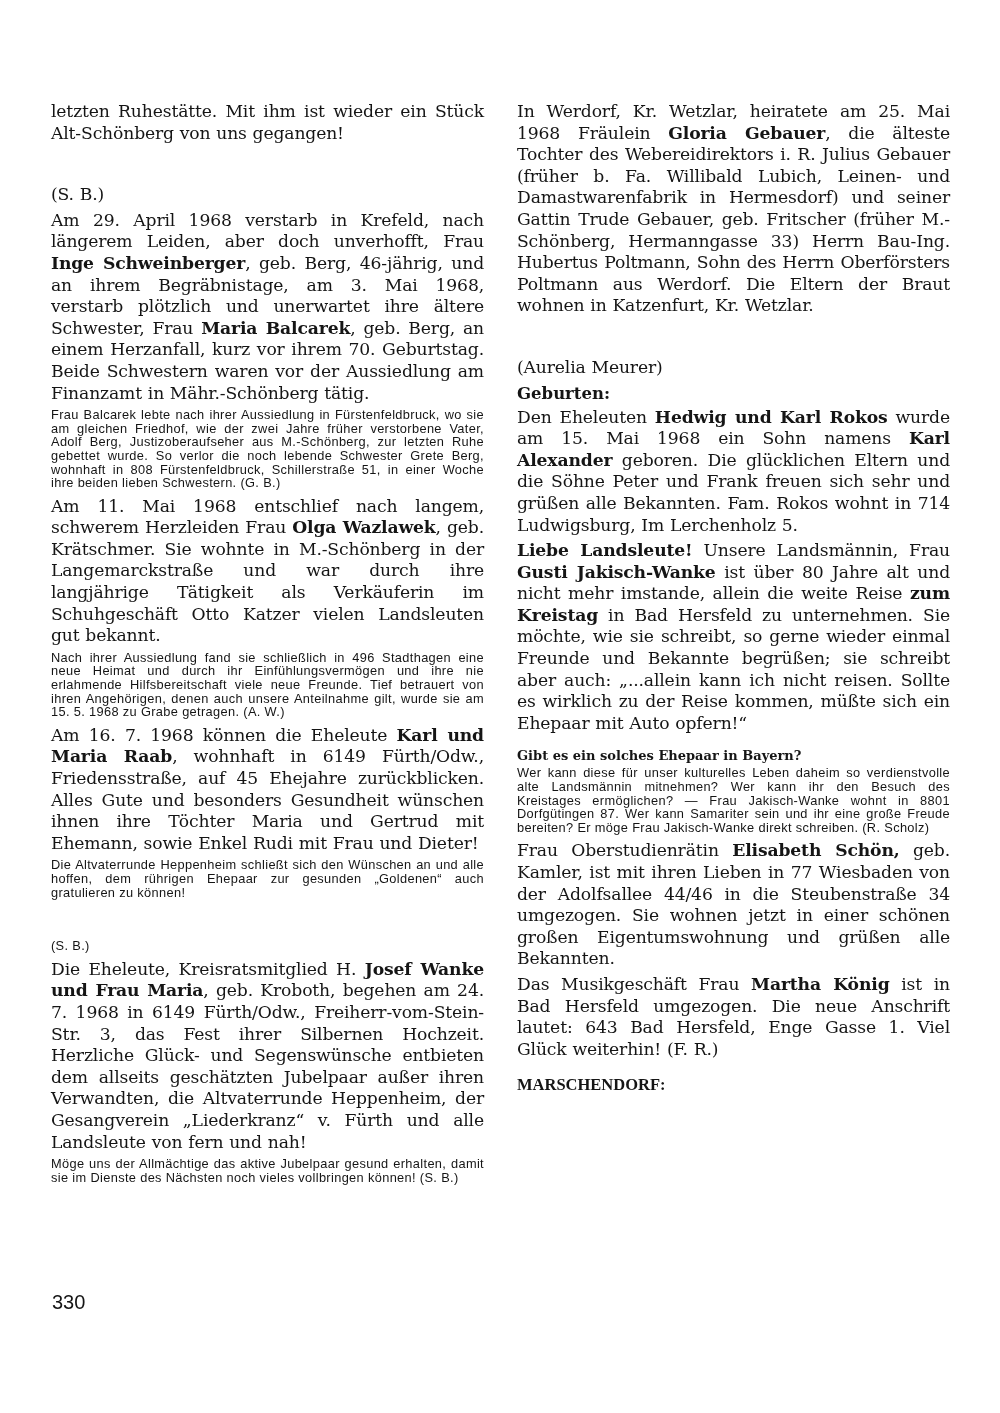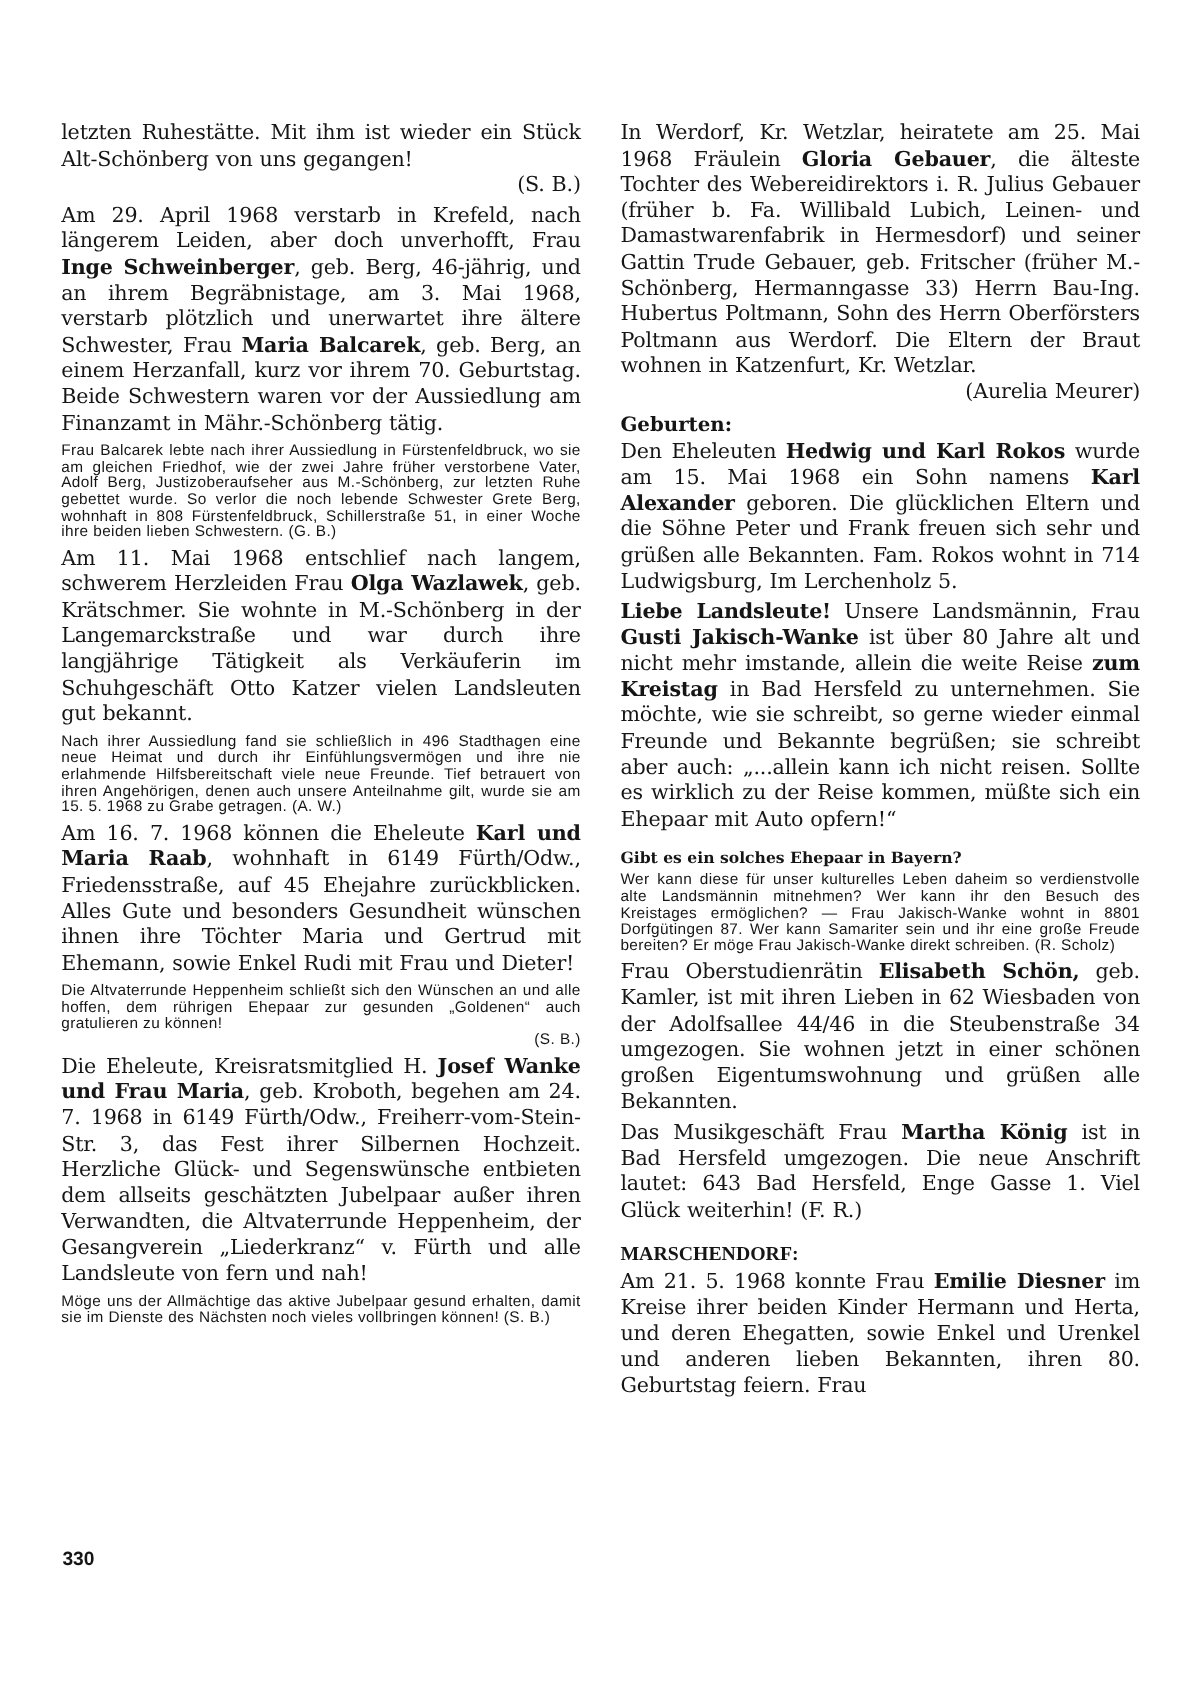--- a/index.html
+++ b/index.html
@@ -19,26 +19,26 @@
     letter-spacing:0.35px; font-stretch:condensed;
   }
   .h {
     font-family: "DejaVu Serif", "Liberation Serif", serif;
     font-weight:bold; font-size:16.5px; line-height:22px; margin:0 0 6px 0;
   }
   .h2 {
     font-family: "DejaVu Serif", "Liberation Serif", serif;
     font-weight:bold; font-size:13px; line-height:19px; margin:0;
   }
-  .sig { text-align:right; display:block; }
+  .sig { text-align:left; display:block;margin-top:40px; }
   b { font-weight:bold; }
   .pageno {
     position:absolute; left:52px; top:1291px;
     font-family: "Liberation Sans", "DejaVu Sans", sans-serif;
-    font-weight:bold; font-size:16px;
+    font-weight:normal; font-size:20px;
   }
 </style>
 </head>
 <body>
 
 <div class="page">
 
   <div class="col left">
     <p class="p">
       <span>letzten Ruhestätte. Mit ihm ist wieder ein Stück Alt-Schönberg von uns gegangen!</span>
@@ -89,28 +89,25 @@
 
 
     <p class="p" style="margin-bottom:12px;">
       <b>Liebe Landsleute!</b><span> Unsere Landsmännin, Frau </span><b>Gusti Jakisch-Wanke</b><span> ist über 80 Jahre alt und nicht mehr imstande, allein die weite Reise </span><b>zum Kreistag</b><span> in Bad Hersfeld zu unternehmen. Sie möchte, wie sie schreibt, so gerne wieder einmal Freunde und Bekannte begrüßen; sie schreibt aber auch: „...allein kann ich nicht reisen. Sollte es wirklich zu der Reise kommen, müßte sich ein Ehepaar mit Auto opfern!“</span>
     </p>
     <p class="h2">Gibt es ein solches Ehepaar in Bayern?</p>
 
     <p class="small" style="margin-top:1px;">Wer kann diese für unser kulturelles Leben daheim so verdienstvolle alte Landsmännin mitnehmen? Wer kann ihr den Besuch des Kreistages ermöglichen? — Frau Jakisch-Wanke wohnt in 8801 Dorfgütingen 87. Wer kann Samariter sein und ihr eine große Freude bereiten? Er möge Frau Jakisch-Wanke direkt schreiben. (R. Scholz)</p>
 
     <p class="p">
-      <span>Frau Oberstudienrätin </span><b>Elisabeth Schön,</b><span> geb. Kamler, ist mit ihren Lieben in 62 Wiesbaden von der Adolfsallee 44/46 in die Steubenstraße 34 umgezogen. Sie wohnen jetzt in einer schönen großen Eigentumswohnung und grüßen alle Bekannten.</span>
+      <span>Frau Oberstudienrätin </span><b>Elisabeth Schön,</b><span> geb. Kamler, ist mit ihren Lieben in 77 Wiesbaden von der Adolfsallee 44/46 in die Steubenstraße 34 umgezogen. Sie wohnen jetzt in einer schönen großen Eigentumswohnung und grüßen alle Bekannten.</span>
     </p>
 
     <p class="p">
       <span>Das Musikgeschäft Frau </span><b>Martha König</b><span> ist in Bad Hersfeld umgezogen. Die neue Anschrift lautet: 643 Bad Hersfeld, Enge Gasse 1. Viel Glück weiterhin! (F. R.)</span>
     </p>
 
     <h3 class="h" style="margin-top:14px;margin-bottom:2px;font-family:Liberation Serif, serif;">MARSCHENDORF:</h3>
 
-    <p class="p">
-      <span>Am 21. 5. 1968 konnte Frau </span><b>Emilie Diesner</b><span> im Kreise ihrer beiden Kinder Hermann und Herta, und deren Ehegatten, sowie Enkel und Urenkel und anderen lieben Bekannten, ihren 80. Geburtstag feiern. Frau</span>
-    </p>
   </div>
 
   <div class="pageno">330</div>
 </div>
 
 </body></html>

